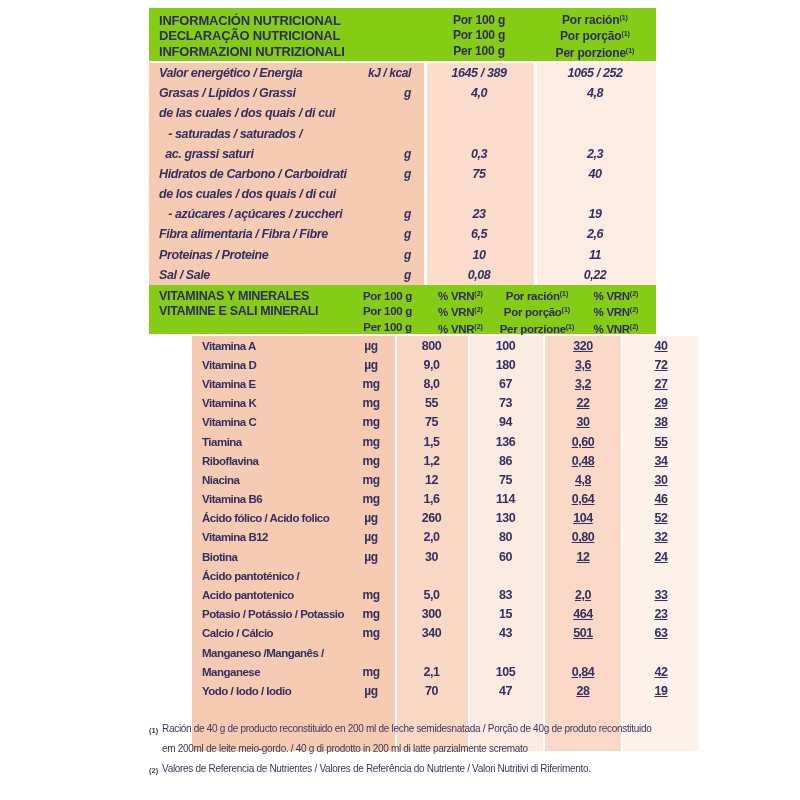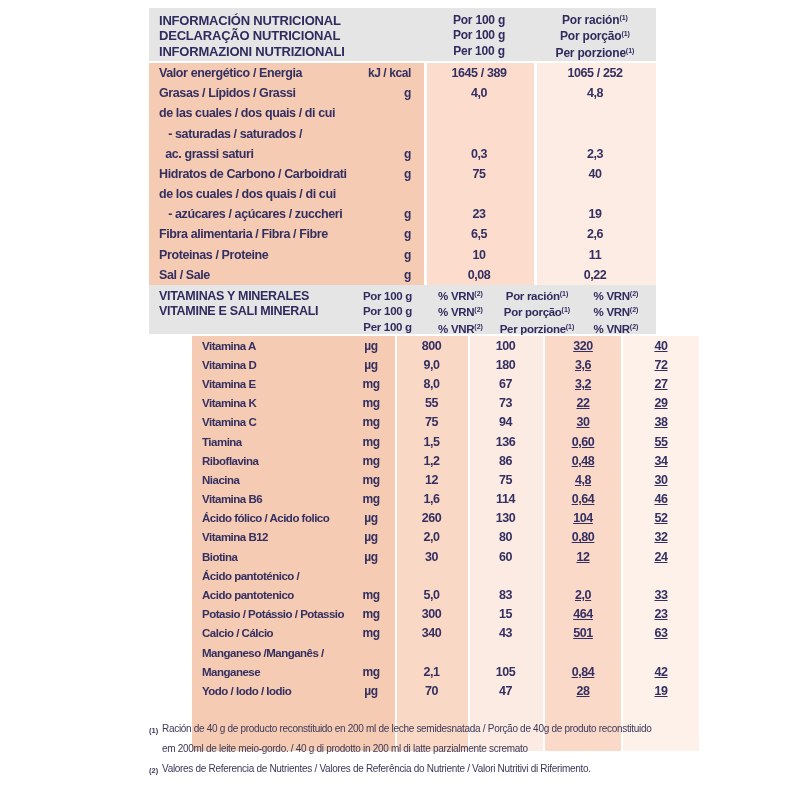--- a/index.html
+++ b/index.html
@@ -1,33 +1,33 @@
 <!DOCTYPE html>
 <html><head>
 <meta charset="utf-8">
 <style>
   html,body { margin:0; padding:0; background:#ffffff; }
   .page { position:relative; width:800px; height:800px; background:#ffffff;
           font-family:"Liberation Sans", sans-serif; color:#332f61; overflow:hidden; }
   .tbl { position:absolute; left:149px; top:8px; width:507px; }
 
   
-  .hdr { background:#e5e5e5; color:#2f2b5e; display:grid; box-sizing:border-box; }
+  .hdr { background:#84cc16; color:#2f2b5e; display:grid; box-sizing:border-box; }
   .hdr1 { grid-template-columns:275px 110px 122px; height:53px; padding-top:5px; }
   .hdr2 { grid-template-columns:203px 71px 75px 78px 80px; height:49px; padding-top:4px; }
   .hcol { overflow:visible; }
   .line { line-height:15.3px; white-space:nowrap; }
   .t    { font-size:13px; font-weight:bold; letter-spacing:-0.2px; padding-left:10px; }
   .hdr2 .t { font-size:12.5px; letter-spacing:-0.3px; }
   .mid  { text-align:center; font-size:12px; font-weight:bold; letter-spacing:-0.2px; }
   .hdr2 .mid { font-size:11.5px; letter-spacing:-0.3px; }
   .sup  { font-size:7px; font-weight:bold; position:relative; top:-4px; letter-spacing:0; }
 
   
-  .body1 { position:relative; height:222px; margin-top:2px; }
+  .body1 { position:relative; height:222px; margin-top:2px;font-style:italic; }
   .body2 { position:relative; height:415px; margin-top:2px;margin-left:43px; }
   .band { position:absolute; top:0; bottom:0; }
   .body1 .bgl { left:0;     width:275px; background:#f6cbb3; }
   .body1 .bg1 { left:278px; width:107px; background:#fbdccd; }
   .body1 .bg2 { left:388px; width:119px; background:#fdece3; }
   .body2 .bgl { left:0;     width:203px; background:#f6cbb3; }
   .body2 .bg1 { left:205px; width:71px;  background:#fad8c6; }
   .body2 .bg2 { left:278px; width:73px;  background:#fcebe2; }
   .body2 .bg3 { left:353px; width:76px;  background:#fbd9c9; }
   .body2 .bg4 { left:431px; width:76px;  background:#fdf1ea; }

